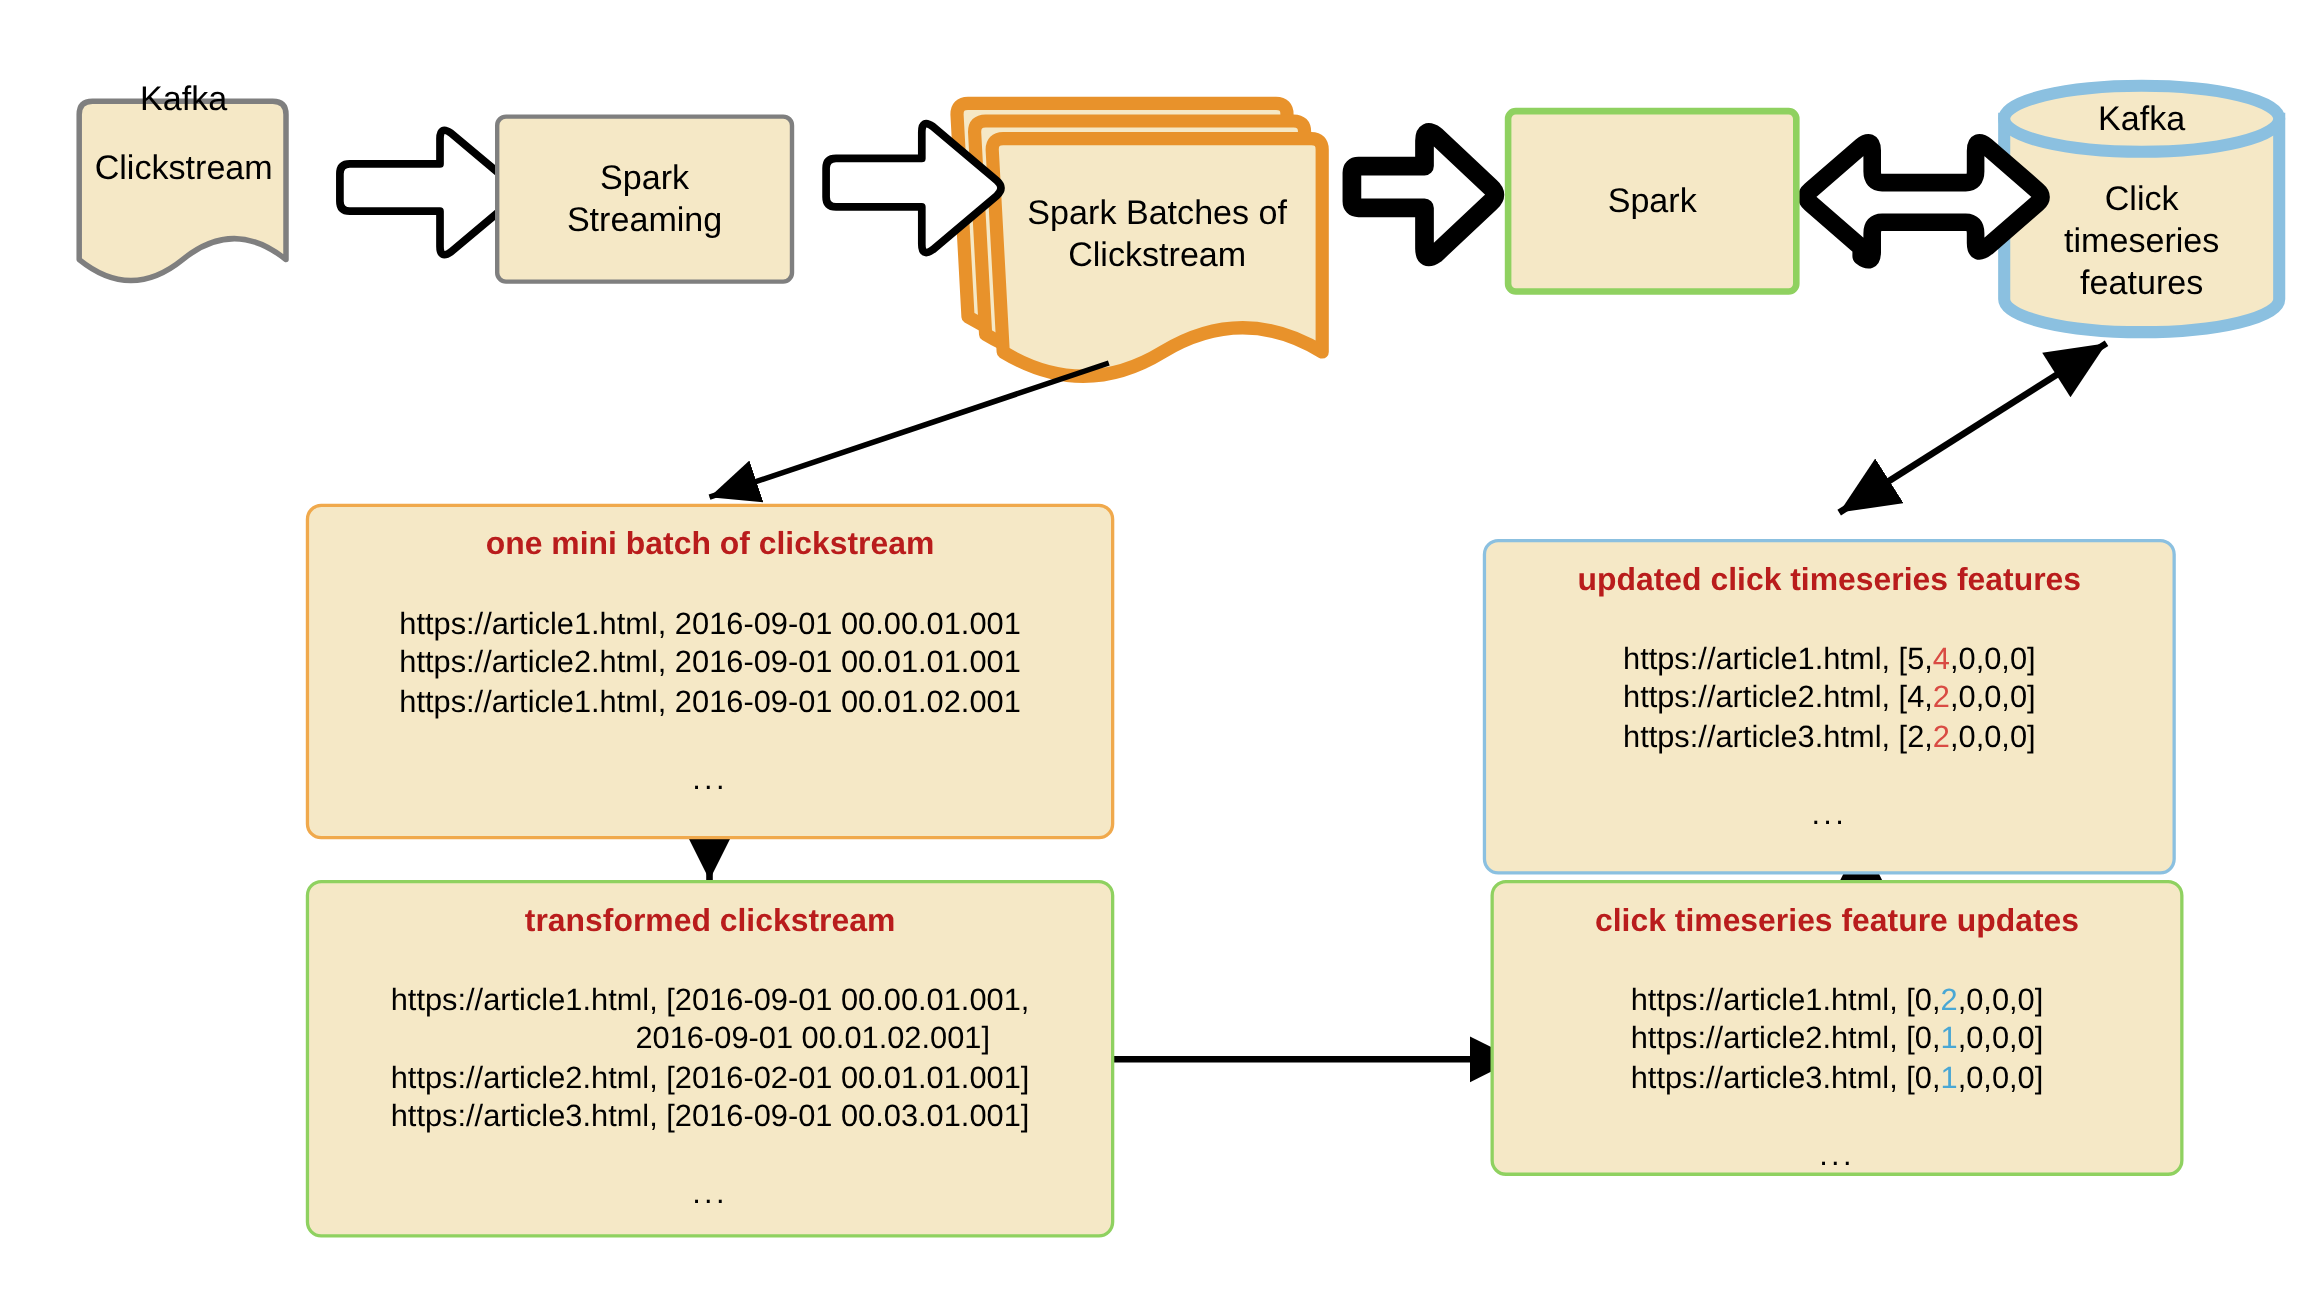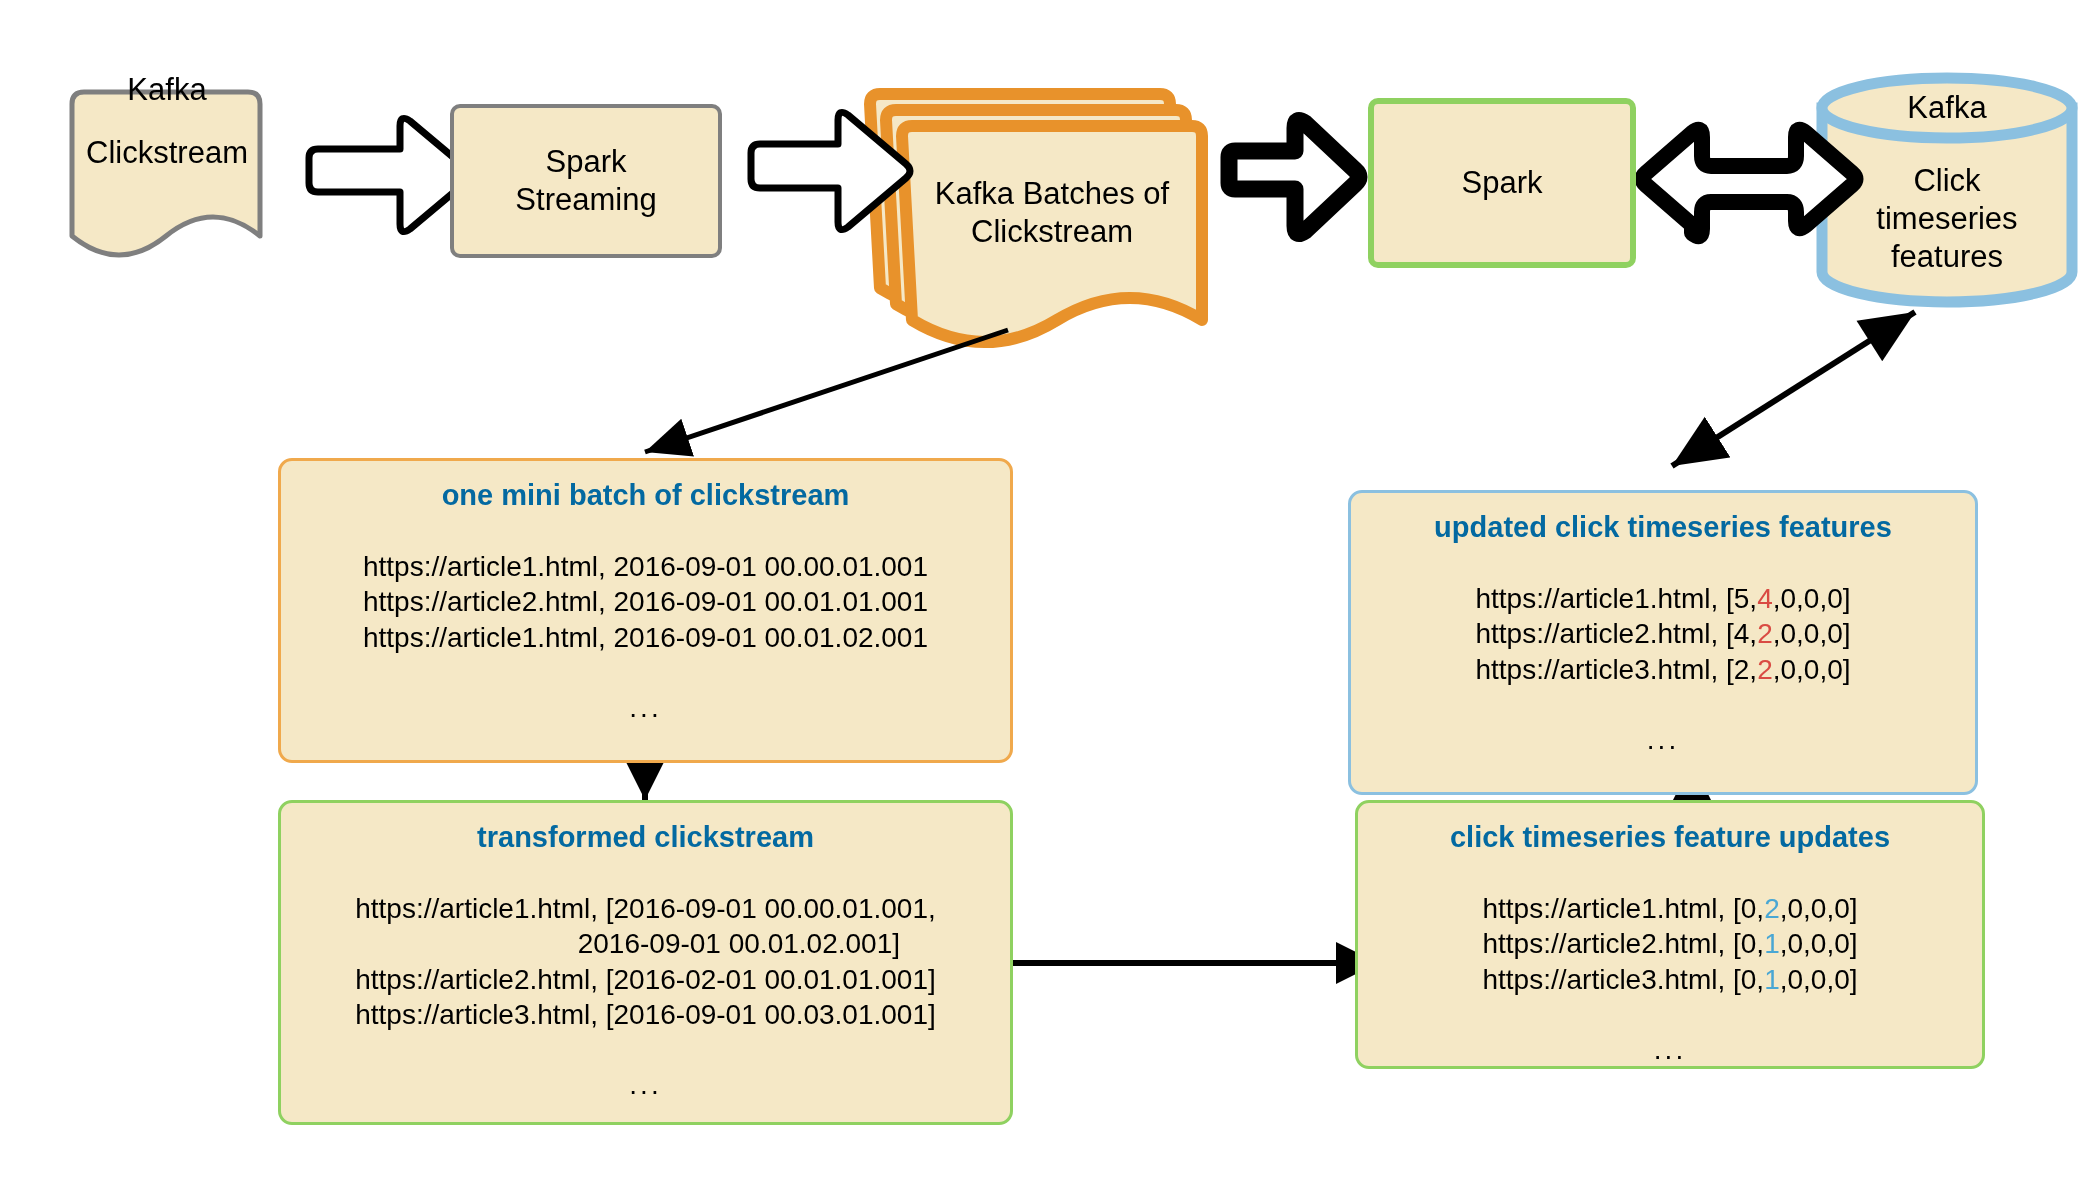--- a/index.html
+++ b/index.html
@@ -52,21 +52,21 @@
   .panel.orange { border: 3px solid #F0A94C; }
   .panel.blue   { border: 3px solid #8BC0E0; margin-top: 32px; }
   .panel.green  { border: 3px solid #8FD160; }
 
   .panel-title {
     position: absolute;
     left: 0; right: 0;
     text-align: center;
     font-weight: bold;
     font-size: 29px;
-    color: #0369a1;
+    color: #b91c1c;
   }
   .panel-body {
     position: absolute;
     left: 0; right: 0;
     text-align: center;
     font-size: 28px;
     color: #000;
     line-height: 1.26;
     white-space: pre;
   }
@@ -168,21 +168,21 @@
 
 <div class="node proc green" style="left:1368px; top:98px; width:268px; height:170px;"></div>
 
 <div class="lbl tag-text" style="left:72px; top:70px; width:190px; height:40px;">Kafka</div>
 
 <div class="lbl shape-text" style="left:60px; top:130px; width:214px; height:46px;">Clickstream</div>
 
 <div class="lbl shape-text" style="left:450px; top:104px; width:272px; height:154px;">Spark
 Streaming</div>
 
-<div class="lbl shape-text" style="left:902px; top:158px; width:300px; height:110px;">Kafka Batches of
+<div class="lbl shape-text" style="left:902px; top:158px; width:300px; height:110px;">Spark Batches of
 Clickstream</div>
 
 <div class="lbl shape-text" style="left:1368px; top:98px; width:268px; height:170px;">Spark</div>
 
 <div class="lbl tag-text" style="left:1822px; top:88px; width:250px; height:40px;">Kafka</div>
 
 <div class="lbl shape-text" style="left:1822px; top:154px; width:250px; height:130px;">Click
 timeseries
 features</div>
 

